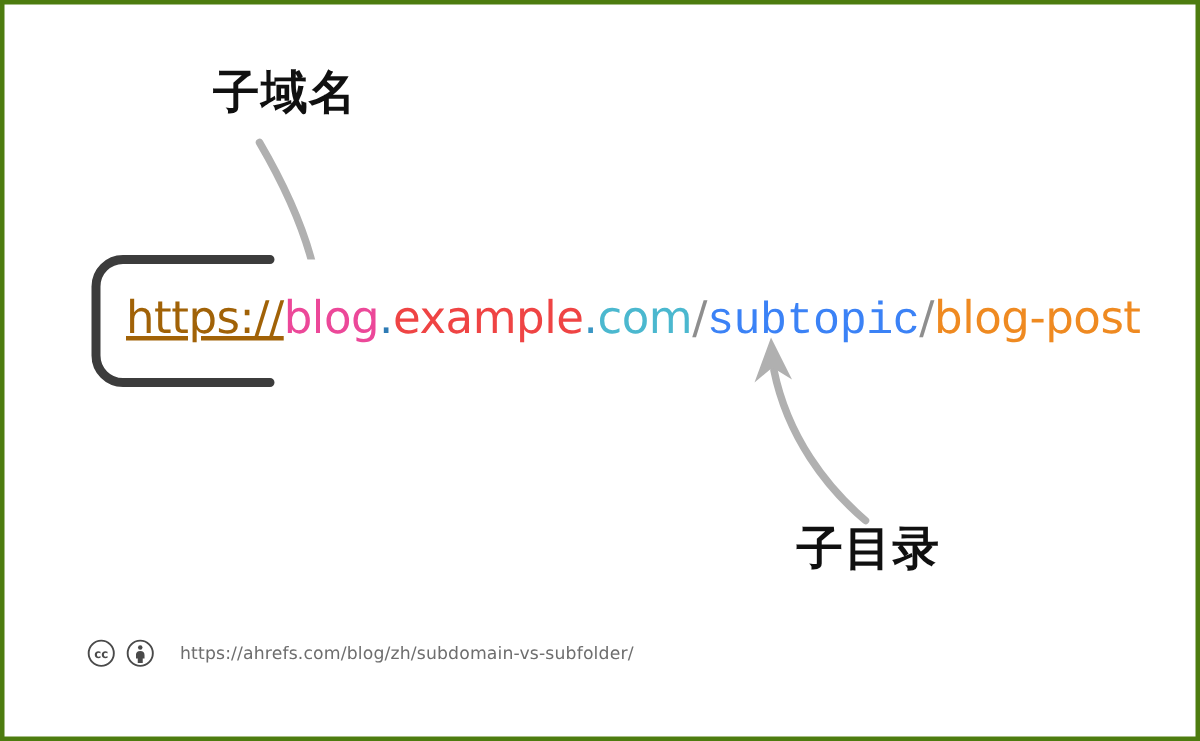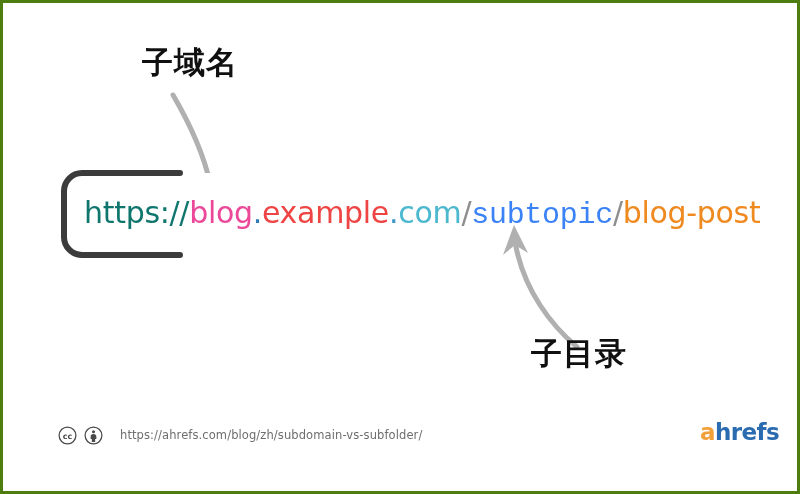--- a/index.html
+++ b/index.html
@@ -34,21 +34,21 @@
     color: #101010;
     letter-spacing: 1px;
     white-space: nowrap;
   }
   #label-subdomain {
     left: 139px;
     top: 44px;
   }
   #label-subdirectory {
     left: 528px;
-    top: 335px;
+    top: 348px;
   }
 
   
   .arrow-svg {
     position: absolute;
     overflow: visible;
     pointer-events: none;
   }
   #arrow-subdomain {
     left: 160px;
@@ -104,21 +104,21 @@
     font-weight: 400;
     line-height: 1;
     white-space: nowrap;
     letter-spacing: -0.3px;
     position: relative;
     z-index: 3;
   }
   #url-text span {
     display: inline;
   }
-  .seg-scheme  { color: #0f766e; }
+  .seg-scheme  { color: #a16207; text-decoration: underline; }
   .seg-sub     { color: #ec4899; }
   .seg-dot1    { color: #2e7bb5; }
   .seg-domain  { color: #ef4444; }
   .seg-dot2    { color: #3a96c4; }
   .seg-tld     { color: #4bb8cf; }
   .seg-slash   { color: #8e8e8e; }
   .seg-path    { color: #3b82f6; font-family: Liberation Mono, monospace; }
   .seg-page    { color: #ef8a21; }
 
   
@@ -221,17 +221,14 @@
 
     <svg class="cc-badge" viewBox="0 0 24 24">
       <circle cx="12" cy="12" r="10.6" fill="none" stroke="#4a4a4a" stroke-width="1.6"></circle>
       <circle cx="12" cy="7.2" r="1.9" fill="#4a4a4a"></circle>
       <path d="M 12 10 C 14.4 10 15.6 11.3 15.6 13.4 L 15.6 16.4 L 14.1 16.4 L 14.1 20.2 L 9.9 20.2 L 9.9 16.4 L 8.4 16.4 L 8.4 13.4 C 8.4 11.3 9.6 10 12 10 Z" fill="#4a4a4a"></path>
     </svg>
 
     <div id="footer-url">https://ahrefs.com/blog/zh/subdomain-vs-subfolder/</div>
   </div>
 
-  <div id="logo">
-    <span class="logo-a">a</span><span class="logo-rest">hrefs</span>
-  </div>
 
 </div>
 
 </body></html>

